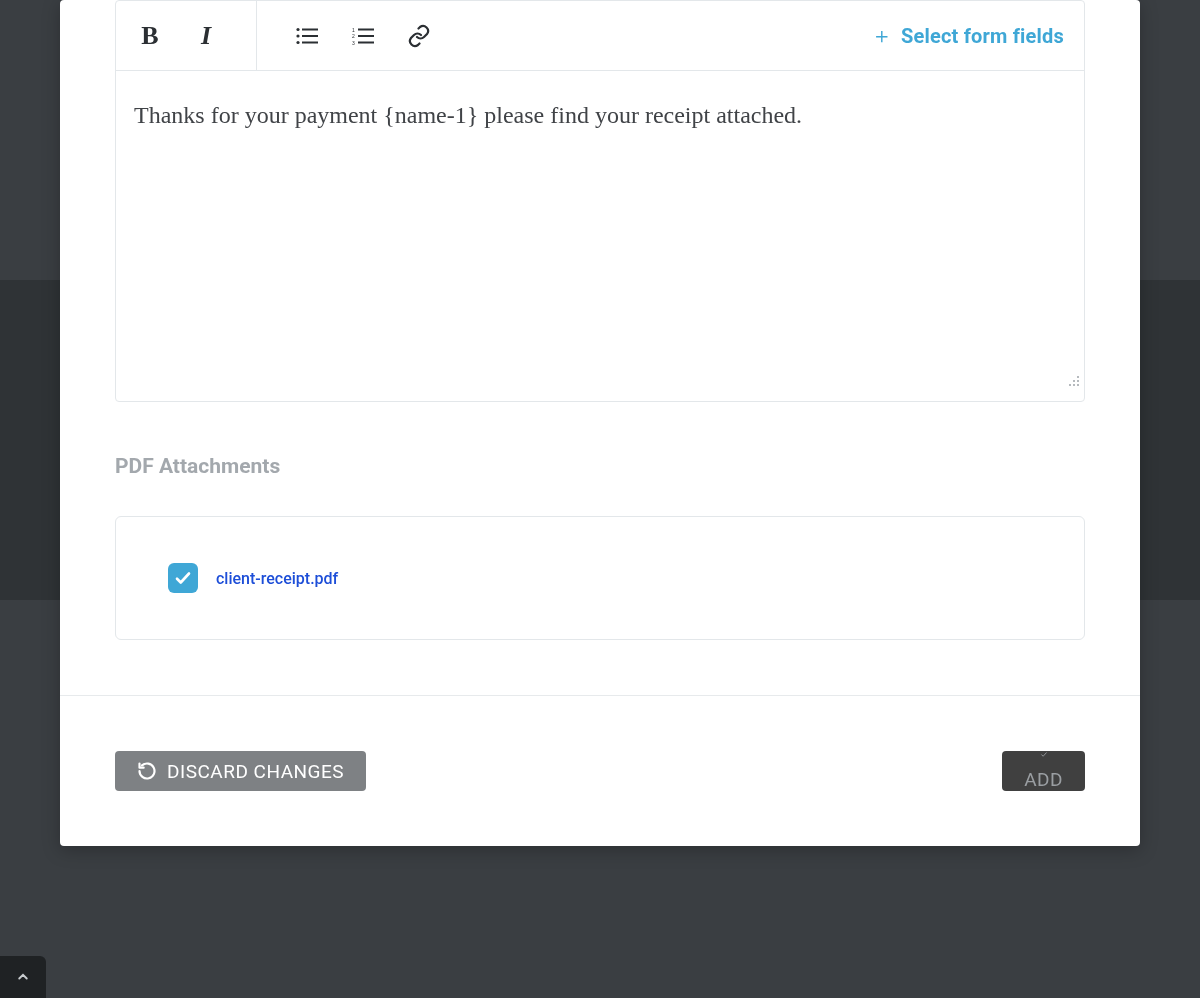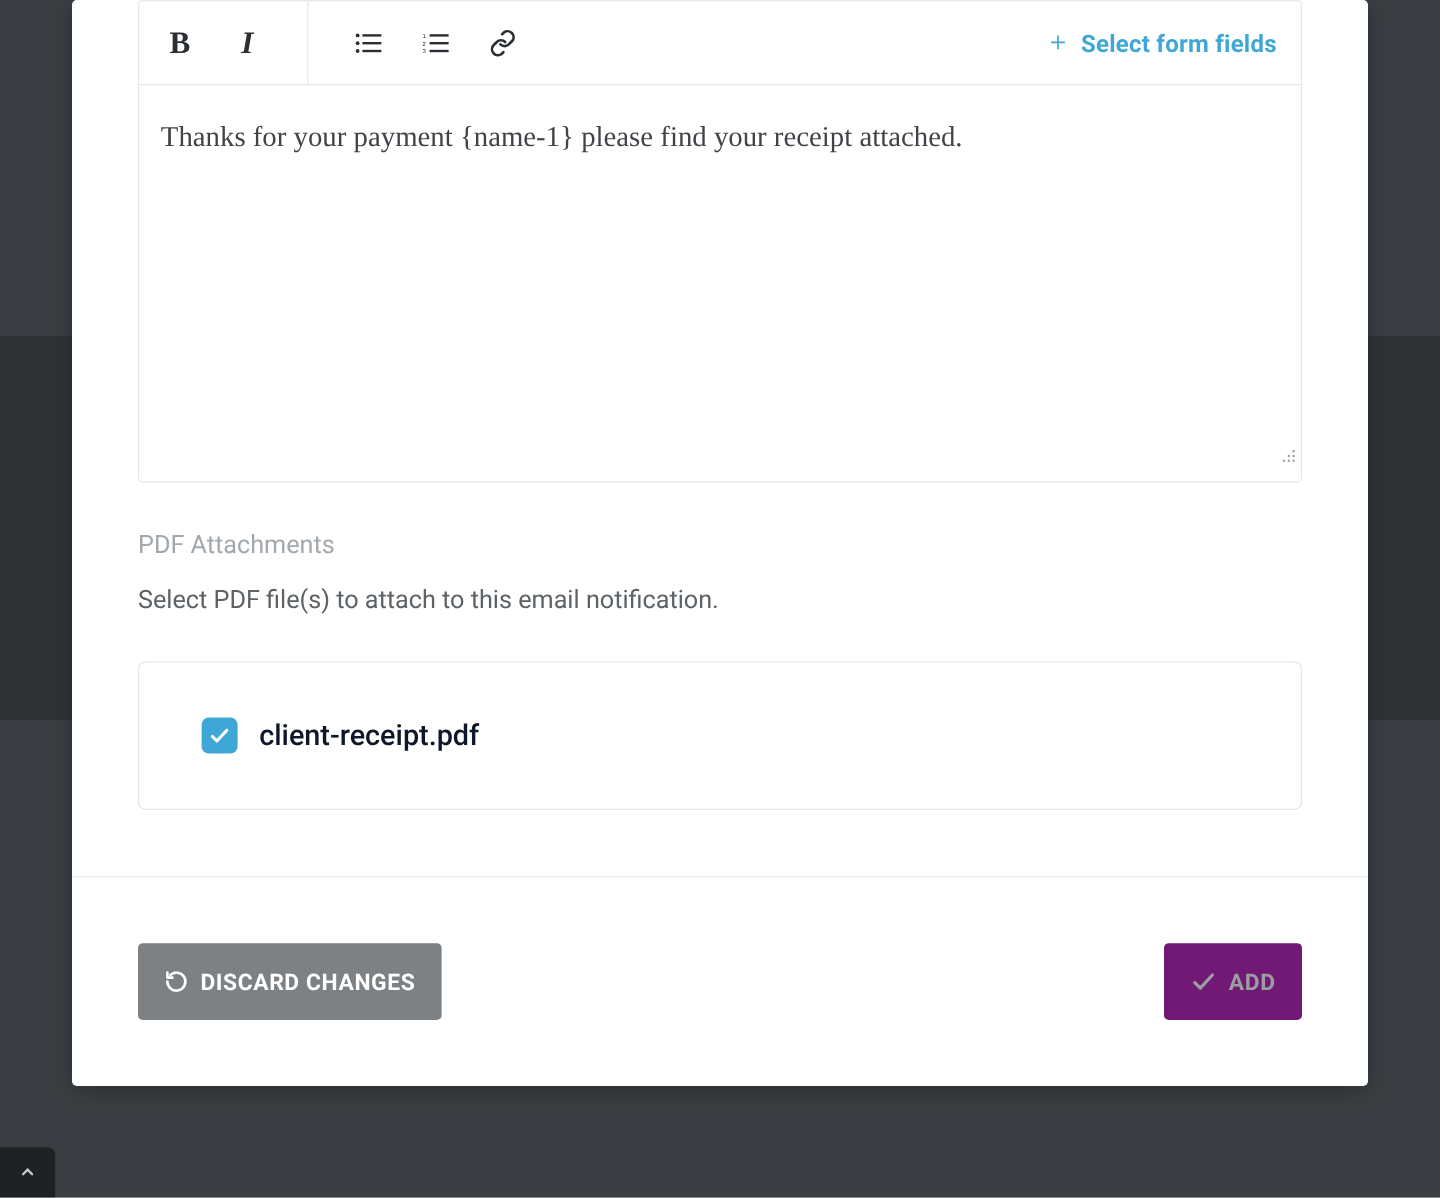--- a/index.html
+++ b/index.html
@@ -93,23 +93,23 @@
   }
   .resize-handle {
     position: absolute;
     right: 4px;
     bottom: 4px;
     color: #9ea3a8;
   }
 
   
   .section-label {
-    margin-top: 41px;
+    margin-top: 52px;
     font-size: 21px;
-    font-weight: 400;
+    font-weight: 700;
     color: #a3a8ad;
   }
   .section-help {
     margin-top: 22px;
     font-size: 21px;
     color: #5d6266;
   }
   .attachments-box {
     margin-top: 38px;
     border: 1px solid #e3e7ea;
@@ -126,52 +126,53 @@
     height: 30px;
     border-radius: 6px;
     background: #3fa7d6;
     display: inline-flex;
     align-items: center;
     justify-content: center;
     cursor: pointer;
   }
   .checkbox svg { color: #fff; }
   .attachment-name {
-    font-size: 24px;
-    color: #0f172a;
+    font-size: 16px;
+    color: #1d4ed8;
     font-weight: 500;
   }
 
   
   .card-footer {
     border-top: 1px solid #e7eaec;
     padding: 55px;
     display: flex;
     align-items: center;
   }
   .btn {
     display: inline-flex;
     align-items: center;
     gap: 10px;
-    height: 64px;
+    height: 40px;
     padding: 0 22px;
     border-radius: 4px;
     font-size: 19px;
-    font-weight: 700;
+    font-weight: 400;
     letter-spacing: 0.5px;
     cursor: pointer;
     user-select: none;
   }
   .btn-discard {
     background: #7e8184;
     color: #ffffff;
   }
   .btn-add {
-    background: #701a75;
+    background: #404040;
     color: #9a9ea2;
+    flex-direction: column;
   }
   .footer-spacer { flex: 1; }
 
   
   .corner-tab {
     position: absolute;
     left: 0;
     bottom: 0;
     width: 46px;
     height: 42px;
@@ -247,21 +248,20 @@
             <circle cx="12" cy="8" r="1" fill="currentColor"></circle>
             <circle cx="4" cy="12" r="1" fill="currentColor"></circle>
             <circle cx="8" cy="12" r="1" fill="currentColor"></circle>
             <circle cx="12" cy="12" r="1" fill="currentColor"></circle>
           </svg>
         </span>
       </div>
     </div>
 
     <div class="section-label">PDF Attachments</div>
-    <div class="section-help">Select PDF file(s) to attach to this email notification.</div>
 
     <div class="attachments-box">
       <div class="attachment-row">
         <span class="checkbox">
           <svg width="18" height="18" viewBox="0 0 24 24" fill="none" stroke="currentColor" stroke-width="3.5" stroke-linecap="round" stroke-linejoin="round">
             <polyline points="4 13 9 18 20 6"></polyline>
           </svg>
         </span>
         <span class="attachment-name">client-receipt.pdf</span>
       </div>

